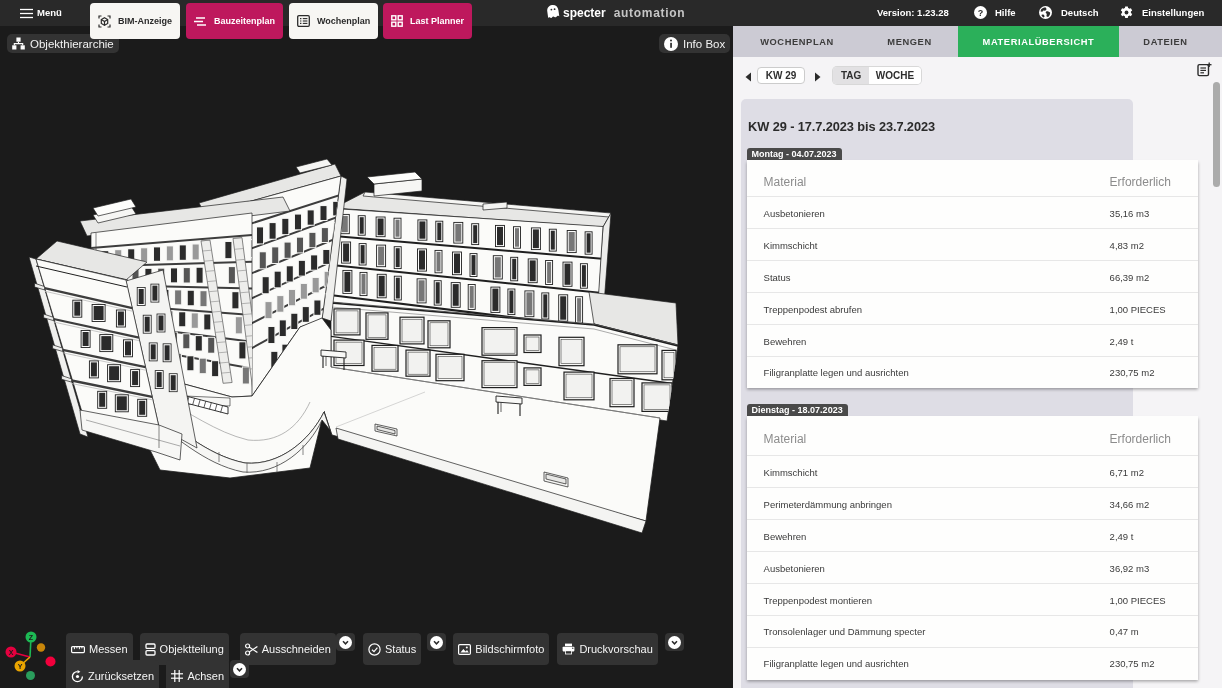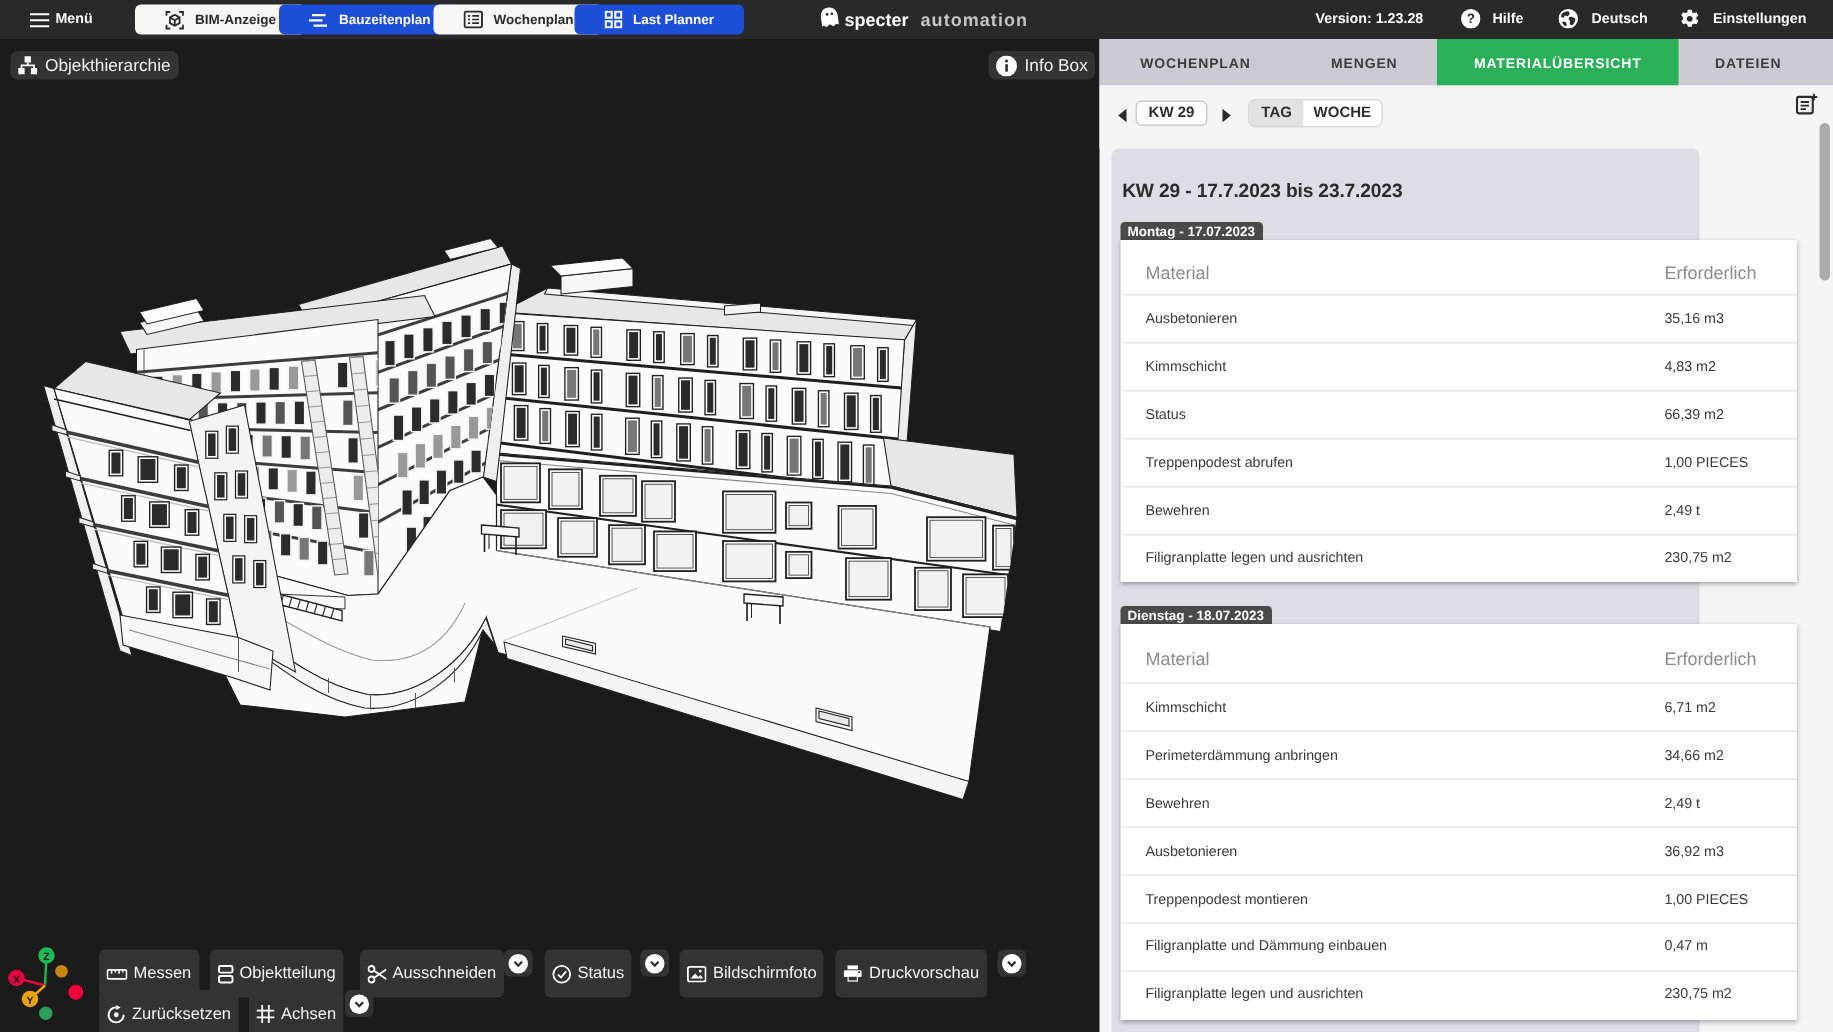--- a/index.html
+++ b/index.html
@@ -1,21 +1,21 @@
 <!DOCTYPE html>
 <html><head><meta charset="utf-8"><style>
 
 *{margin:0;padding:0;box-sizing:border-box}
 html,body{width:1222px;height:688px;overflow:hidden;background:#1b1b1b;font-family:"Liberation Sans",sans-serif}
 .abs{position:absolute}
 #topbar{position:absolute;left:0;top:0;width:1222px;height:26px;background:#292929;z-index:30}
 .tb{position:absolute;display:flex;align-items:center;gap:5px;color:#fff;font-size:9.5px;font-weight:bold;white-space:nowrap}
-.tbbox{position:absolute;top:3px;height:20px;border-radius:4px;display:flex;align-items:center;gap:7px;font-size:9px;font-weight:bold;padding:0 20px;white-space:nowrap}
+.tbbox{position:absolute;top:3px;height:36px;border-radius:4px;display:flex;align-items:center;gap:7px;font-size:9px;font-weight:bold;padding:0 8px;white-space:nowrap}
 .tbbox.on{background:#f7f6f3;color:#2b2b2b}
-.tbbox.off{background:#1d4ed8;color:#fff}
+.tbbox.off{background:#be185d;color:#fff}
 #viewer{position:absolute;left:0;top:26px;width:733px;height:662px;background:#1b1b1b;overflow:hidden}
 .vchip{position:absolute;background:#333;color:#f2f2f2;border-radius:5px;display:flex;align-items:center;gap:5px;font-size:11.5px;padding:0 5px;height:19px;white-space:nowrap}
 .vbtn{position:absolute;background:#333;color:#f5f5f5;border-radius:4px;display:flex;align-items:center;gap:4px;font-size:11px;padding:16px 5px;height:18px;white-space:nowrap}
 .ddseg{position:absolute;background:#333;border-radius:4px;width:19px;height:18px;display:flex;align-items:center;justify-content:center}
 .ddseg .c{width:13px;height:13px;background:#fff;border-radius:50%;display:flex;align-items:center;justify-content:center}
 #panel{position:absolute;left:733px;top:26px;width:489px;height:662px;background:#f5f4f6}
 #tabs{position:absolute;left:0;top:0;width:489px;height:31px;background:#cccbd4;display:flex}
 .tab{height:31px;display:flex;align-items:center;justify-content:center;font-size:9.3px;font-weight:bold;letter-spacing:0.6px;color:#3c3c3c}
 .tab.act{background:#2bb05a;color:#fff}
 #ptool{position:absolute;left:0;top:31px;width:489px;height:42px;background:#f5f4f6}
@@ -801,21 +801,21 @@
             <line x1="3.4" y1="10.8" x2="7" y2="10.8"></line>
           </g>
           <g stroke="#2b2b2b" stroke-width="1.3">
             <line x1="12.2" y1="0.5" x2="12.2" y2="5"></line>
             <line x1="10" y1="2.7" x2="14.5" y2="2.7"></line>
           </g>
         </svg></div>
 </div>
 <div id="content">
 <div class="abs" style="left:7.5px;top:19.5px;font-size:12.8px;font-weight:bold;color:#2b2b2b;letter-spacing:-0.1px">KW 29 - 17.7.2023 bis 23.7.2023</div>
-<div class="datechip" style="top:48.7px">Montag - 17.07.2023</div>
+<div class="datechip" style="top:48.7px">Montag - 04.07.2023</div>
 <div class="card" style="top:60.6px;height:228.4px">
 <div class="hdr" style="left:17px;top:15px">Material</div>
         <div class="hdr" style="left:363px;top:15px">Erforderlich</div>
 <div class="row" style="top:36.9px">
           <span class="l">Ausbetonieren</span>
           <span class="r">35,16 m3</span>
         </div>
 <div class="row" style="top:68.8px">
           <span class="l">Kimmschicht</span>
           <span class="r">4,83 m2</span>
@@ -855,21 +855,21 @@
         </div>
 <div class="row" style="top:135.29999999999998px">
           <span class="l">Ausbetonieren</span>
           <span class="r">36,92 m3</span>
         </div>
 <div class="row" style="top:167.2px">
           <span class="l">Treppenpodest montieren</span>
           <span class="r">1,00 PIECES</span>
         </div>
 <div class="row" style="top:199.1px">
-          <span class="l">Filigranplatte und Dämmung einbauen</span>
+          <span class="l">Tronsolenlager und Dämmung specter</span>
           <span class="r">0,47 m</span>
         </div>
 <div class="row" style="top:230.99999999999997px">
           <span class="l">Filigranplatte legen und ausrichten</span>
           <span class="r">230,75 m2</span>
         </div>
 </div>
 </div>
 </div>
 <div id="sb"></div>

